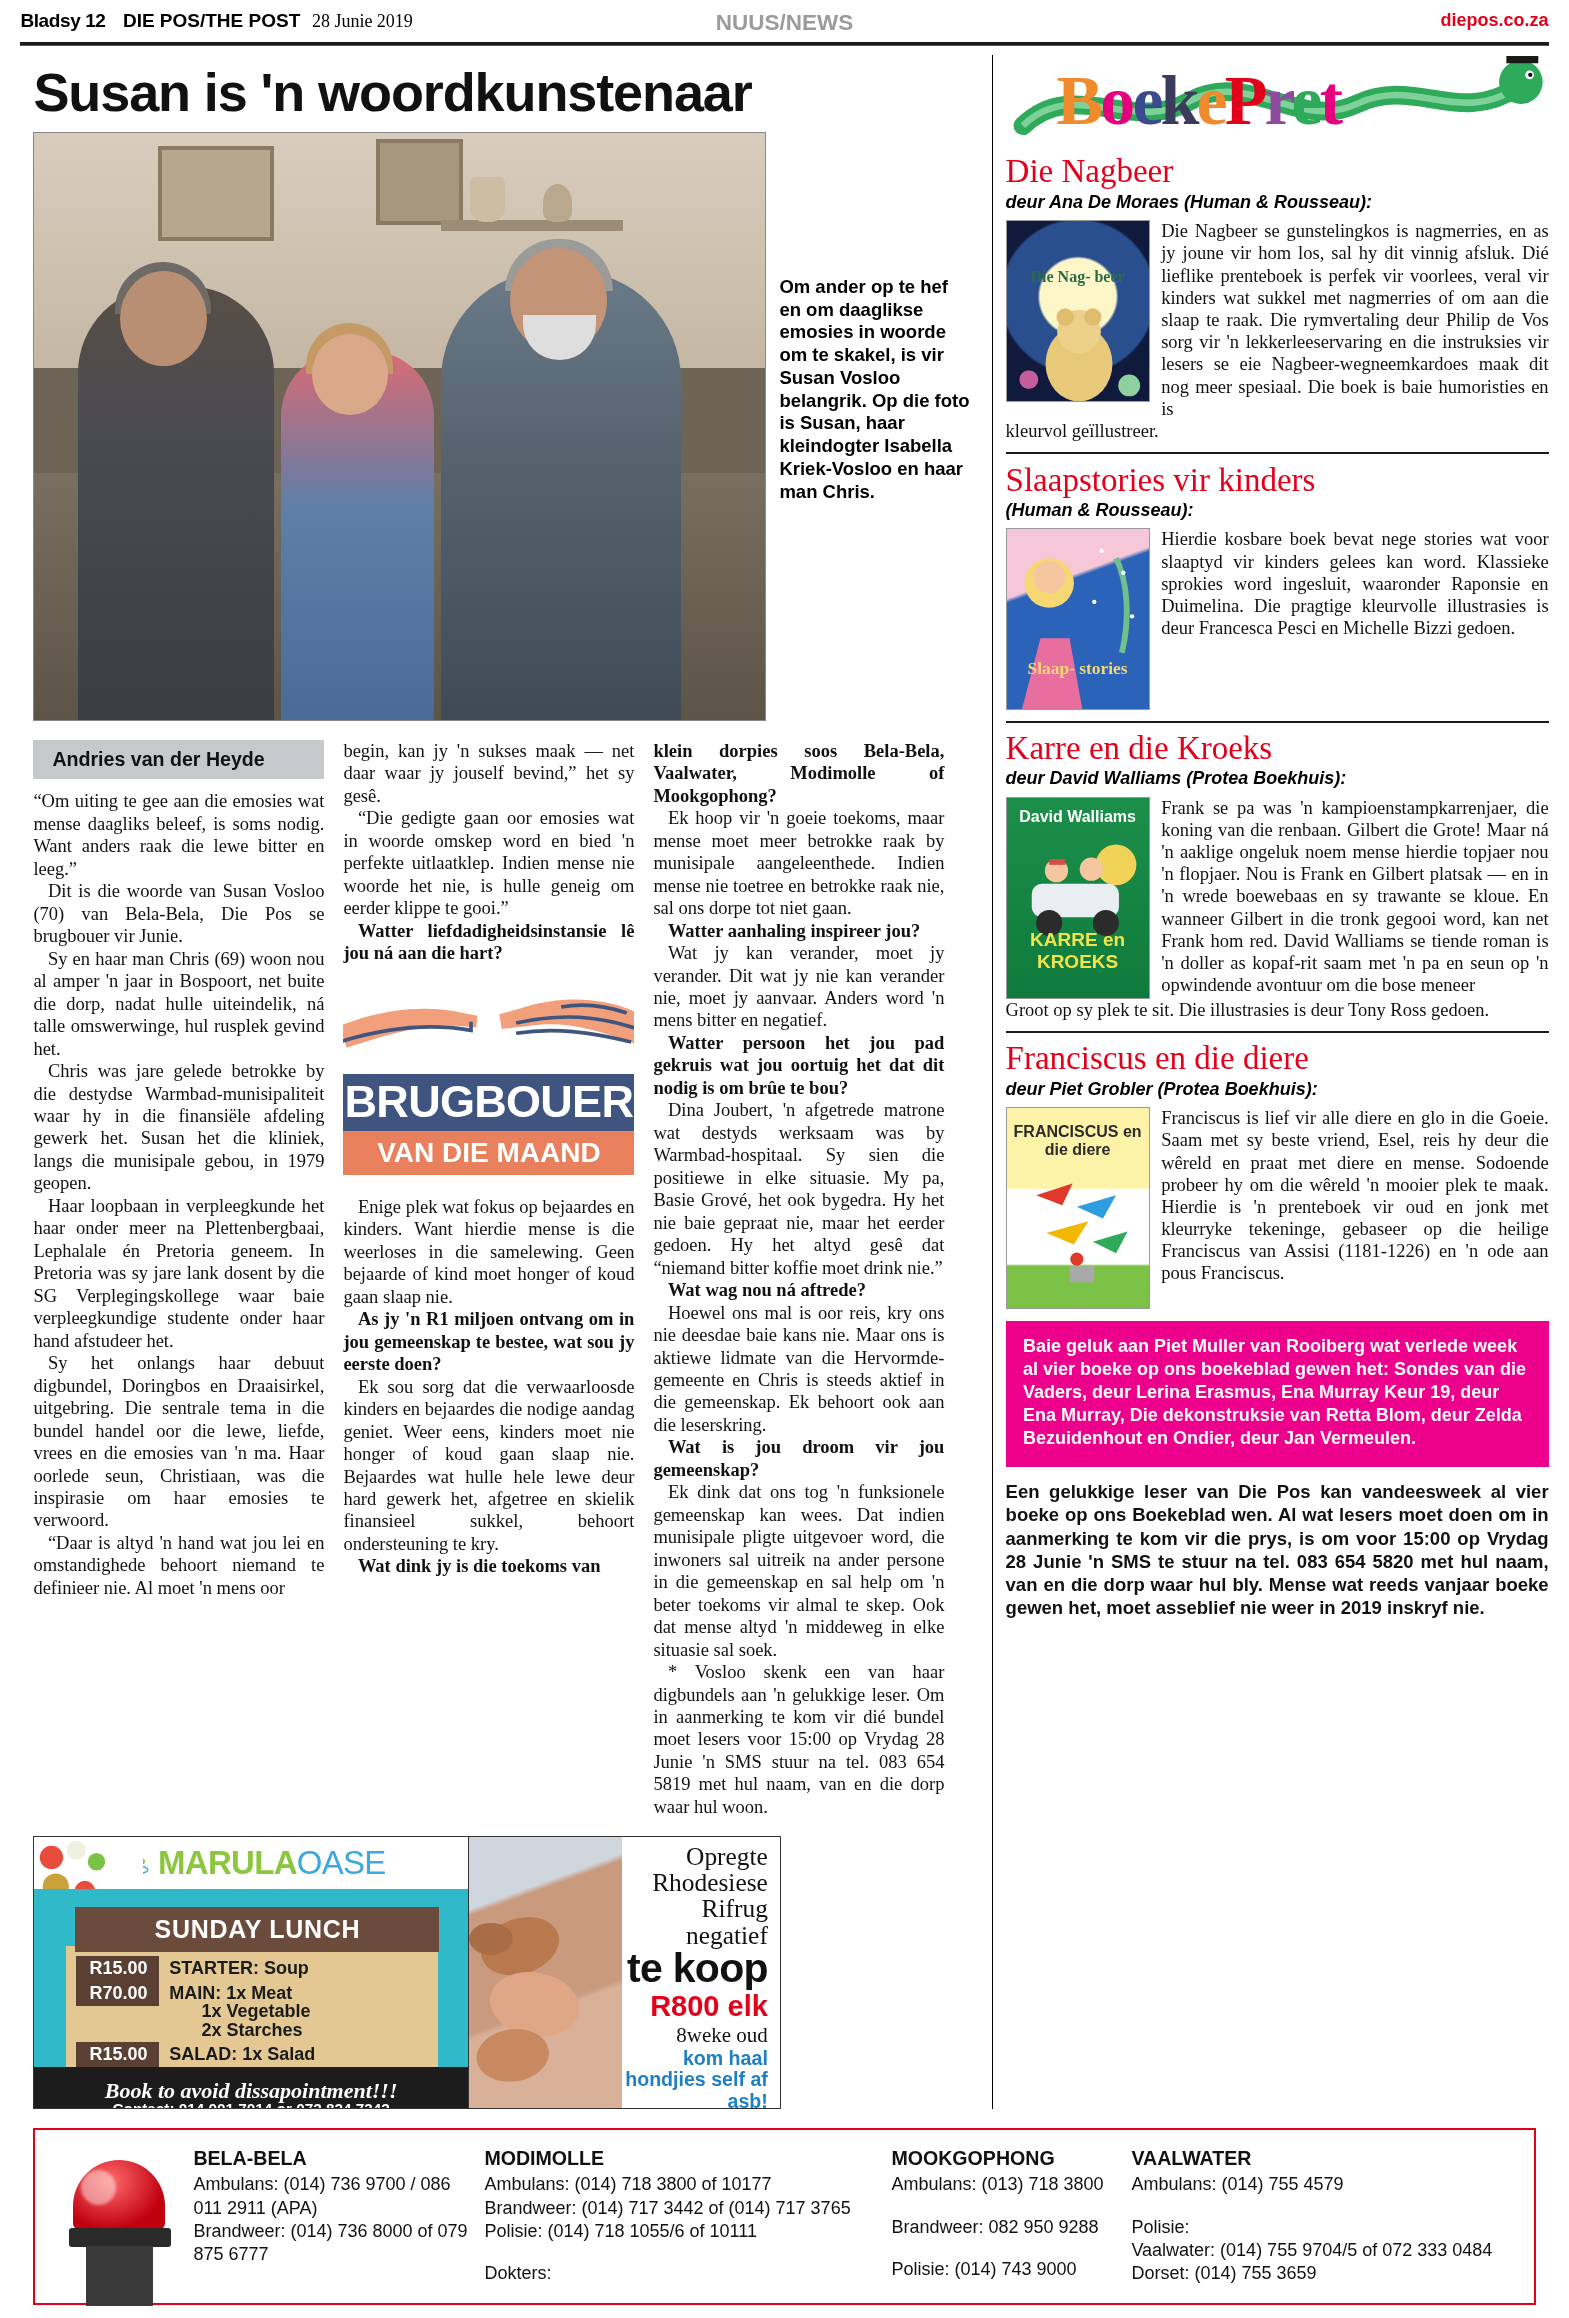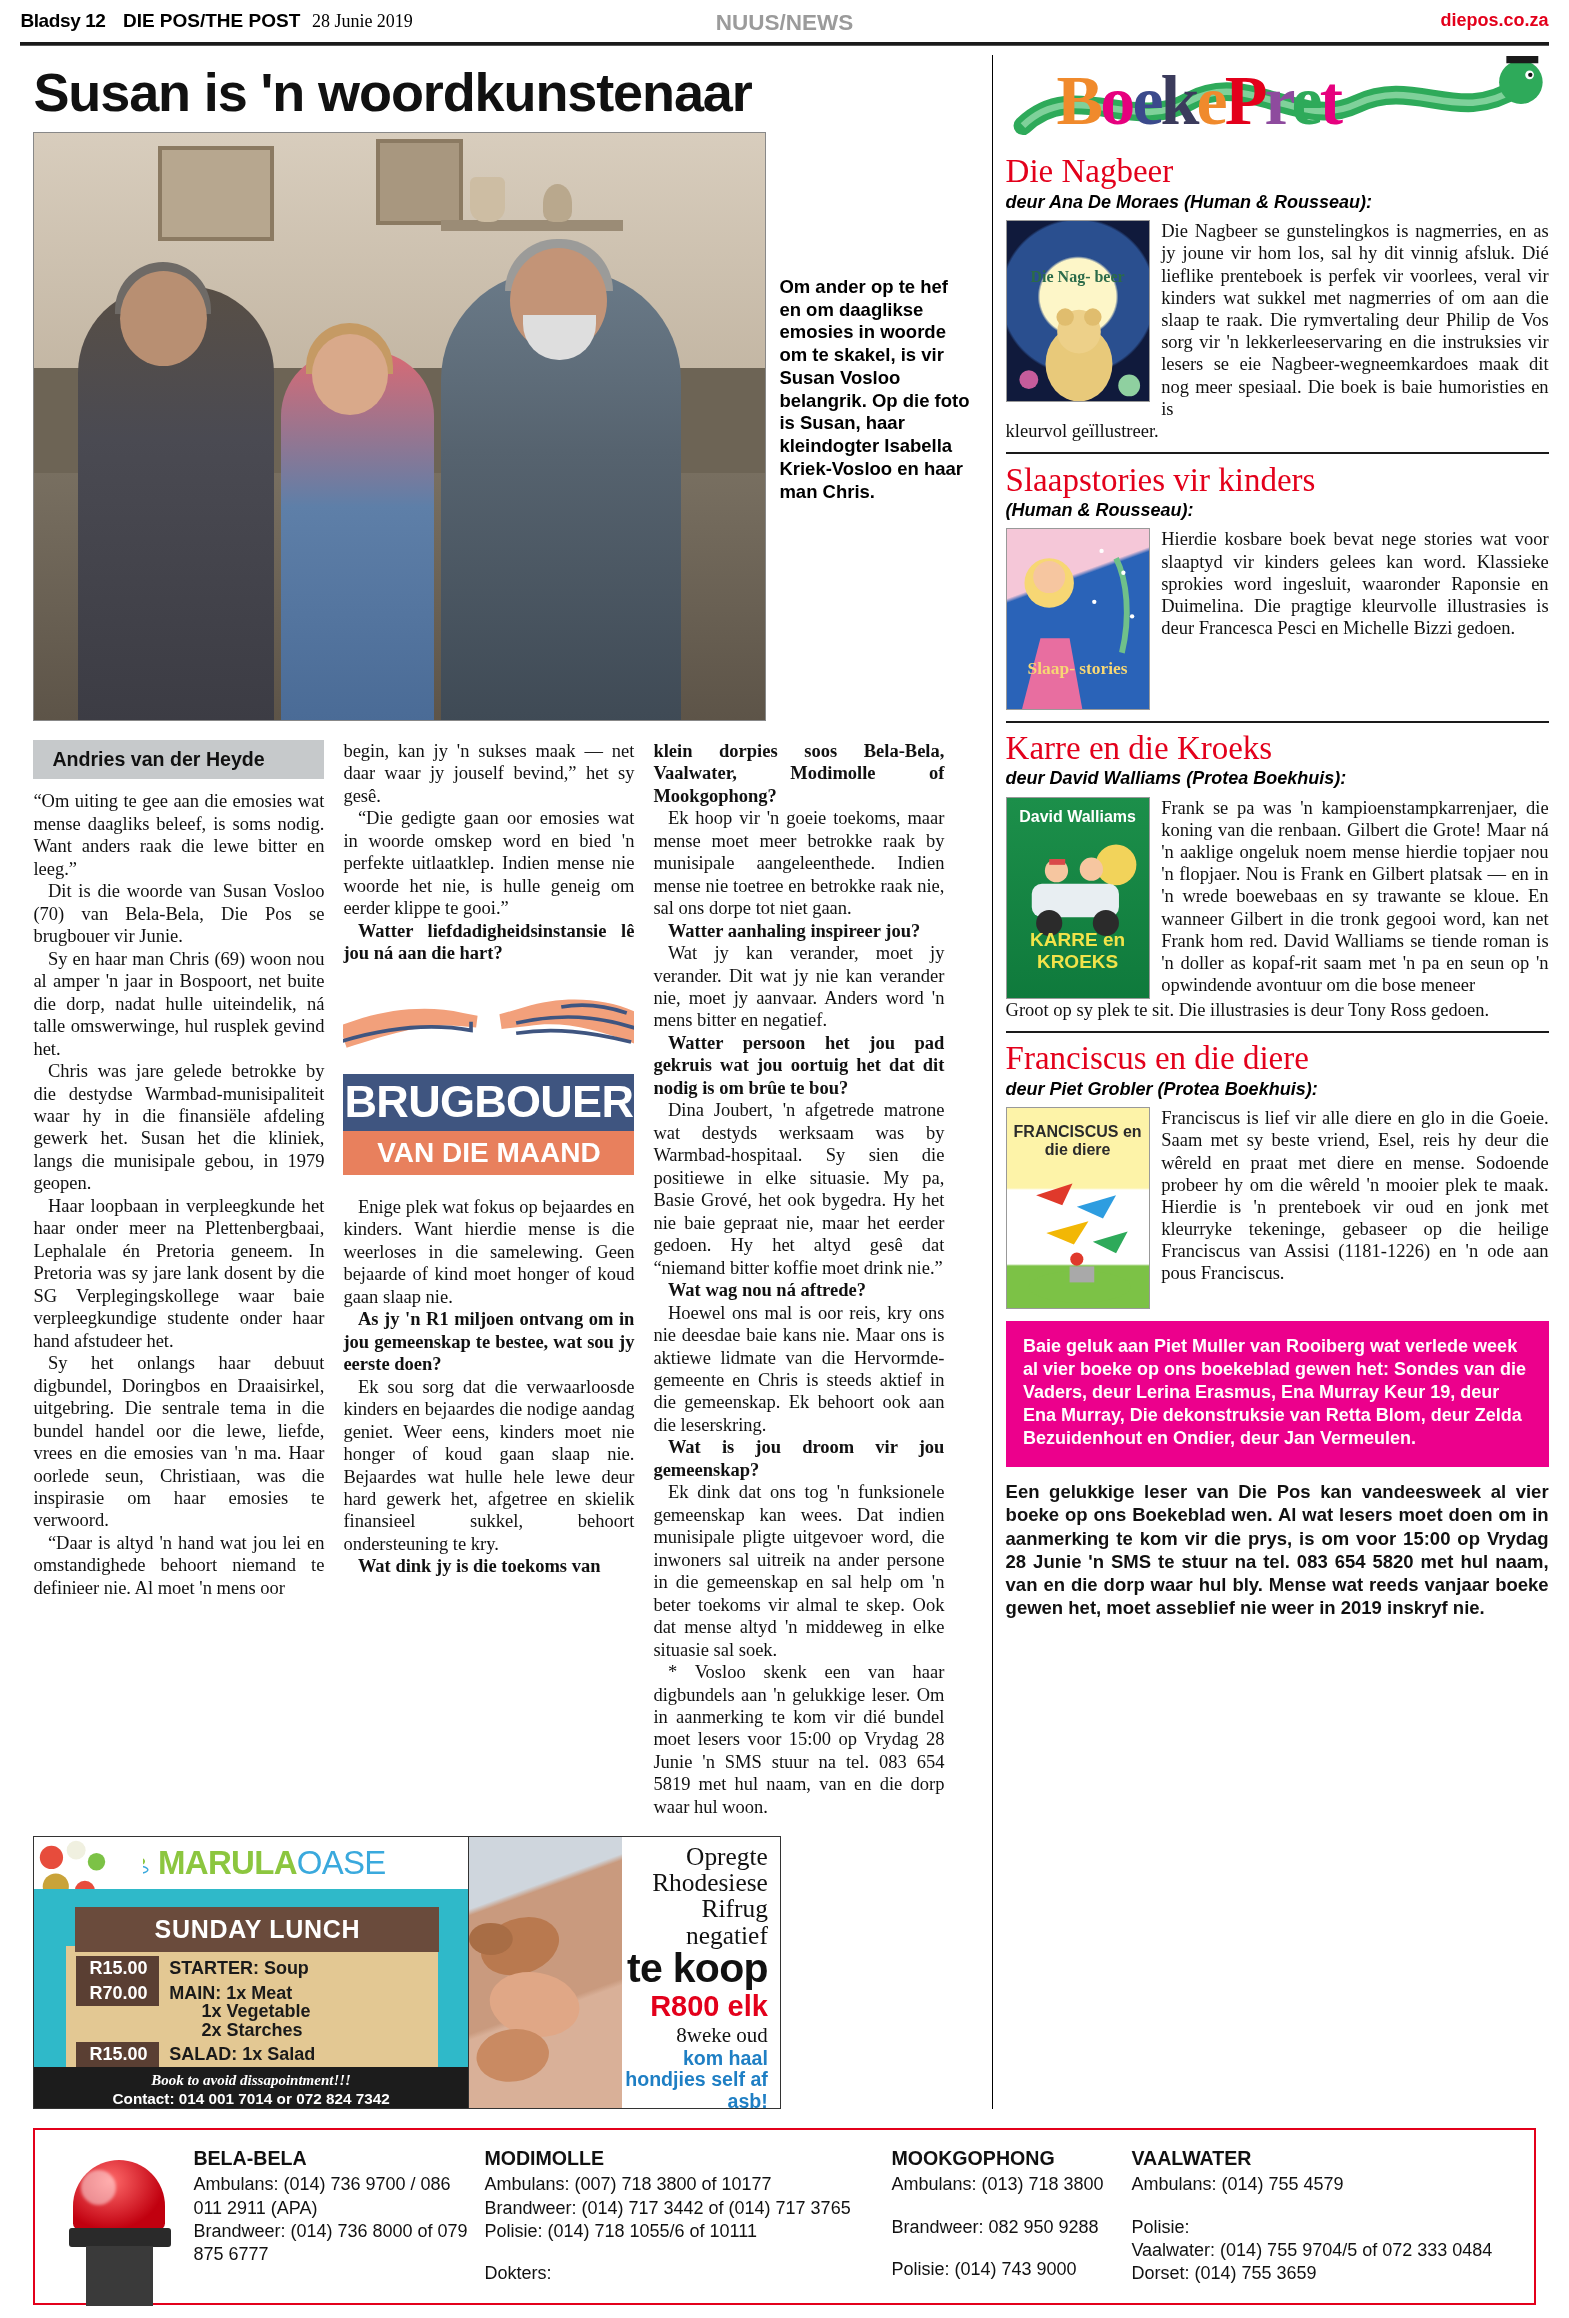--- a/index.html
+++ b/index.html
@@ -120,21 +120,21 @@
   .am-veg { position:absolute; left:0; top:0; width:109px; height:160px; background:#fff; }
   .am-teal { position:absolute; left:0; top:52px; width:100%; height:220px; background:#2fb9c9; }
   .am-parch { position:absolute; left:32px; top:109px; width:372px; height:127px; background:#e3c893; }
   .am-ribbon { position:absolute; left:41px; top:70px; width:364px; height:45px; background:#6a4b3c; display:flex; align-items:center; justify-content:center; }
   .am-ribbon span { font-family:"Liberation Sans", sans-serif; font-weight:bold; font-size:25px; color:#fff; letter-spacing:0.7px; }
   .am-item { position:absolute; display:flex; align-items:center; }
   .am-price { background:#5a3f33; color:#fff; font-family:"Liberation Sans", sans-serif; font-weight:bold; font-size:18px; padding:2.2px 11.6px 2.2px 13px; margin-right:10.2px; }
   .am-desc { font-family:"Liberation Sans", sans-serif; font-weight:bold; font-size:18px; color:#1a1a1a; }
   .am-sub { font-family:"Liberation Sans", sans-serif; font-weight:bold; font-size:18px; color:#1a1a1a; }
   .am-foot { position:absolute; left:0; bottom:0; width:100%; height:41px; background:#1c1c1c; color:#fff; text-align:center; }
-  .am-foot .l1 { font-family:"Liberation Serif", serif; font-style:italic; font-weight:bold; font-size:15px; line-height:19.6px; padding-top:4px; }
+  .am-foot .l1 { font-family:"Liberation Serif", serif; font-style:italic; font-weight:bold; font-size:22px; line-height:19.6px; padding-top:14px; }
   .am-foot .l2 { font-family:"Liberation Sans", sans-serif; font-weight:bold; font-size:15.3px; line-height:18px; }
 
   .ad-dogs { width:313px; height:273px; border:0.7px solid #333; border-left:none; position:relative; overflow:hidden; background:#fff; }
   .ad-dog-img { position:absolute; left:0; top:0; width:153px; height:273px; background:linear-gradient(160deg,#cfd6dd 0 22%, #c99a7e 24% 60%, #d9b098 62% 100%); }
   .ad-dog-txt { position:absolute; left:149px; top:5.8px; width:161px; text-align:right; padding-right:11px; }
   .adt1 { font-family:"Liberation Serif", serif; font-size:25.4px; line-height:1.04; color:#111; }
   .adt2 { font-family:"Liberation Sans", sans-serif; font-weight:bold; font-size:41px; line-height:1.02; color:#111; letter-spacing:-0.7px; }
   .adt3 { font-family:"Liberation Sans", sans-serif; font-weight:bold; font-size:29px; color:#e3001b; line-height:1.12; }
   .adt4 { font-family:"Liberation Serif", serif; font-size:21px; color:#111;text-align:right; }
   .adt5 { font-family:"Liberation Sans", sans-serif; font-weight:bold; font-size:19.6px; color:#1f7fc4; line-height:1.1; }
@@ -463,21 +463,21 @@
 
       <div class="em-col" style="flex:0 0 291px;">
         <div class="em-city">BELA-BELA</div>
         <div class="em-line">Ambulans: (014) 736 9700 / 086 011 2911 (APA)</div>
         <div class="em-line">Brandweer: (014)  736 8000 of 079 875 6777</div>
 
       </div>
 
       <div class="em-col" style="flex:0 0 407px;">
         <div class="em-city">MODIMOLLE</div>
-        <div class="em-line">Ambulans: (007) 718 3800 of 10177</div>
+        <div class="em-line">Ambulans: (014) 718 3800 of 10177</div>
         <div class="em-line">Brandweer: (014) 717 3442 of (014) 717 3765</div>
         <div class="em-line">Polisie: (014) 718 1055/6 of 10111</div>
         <div class="em-gap"></div>
         <div class="em-line">Dokters:</div>
 
       </div>
 
       <div class="em-col" style="flex:0 0 240px;">
         <div class="em-city">MOOKGOPHONG</div>
         <div class="em-line">Ambulans: (013) 718 3800</div>

